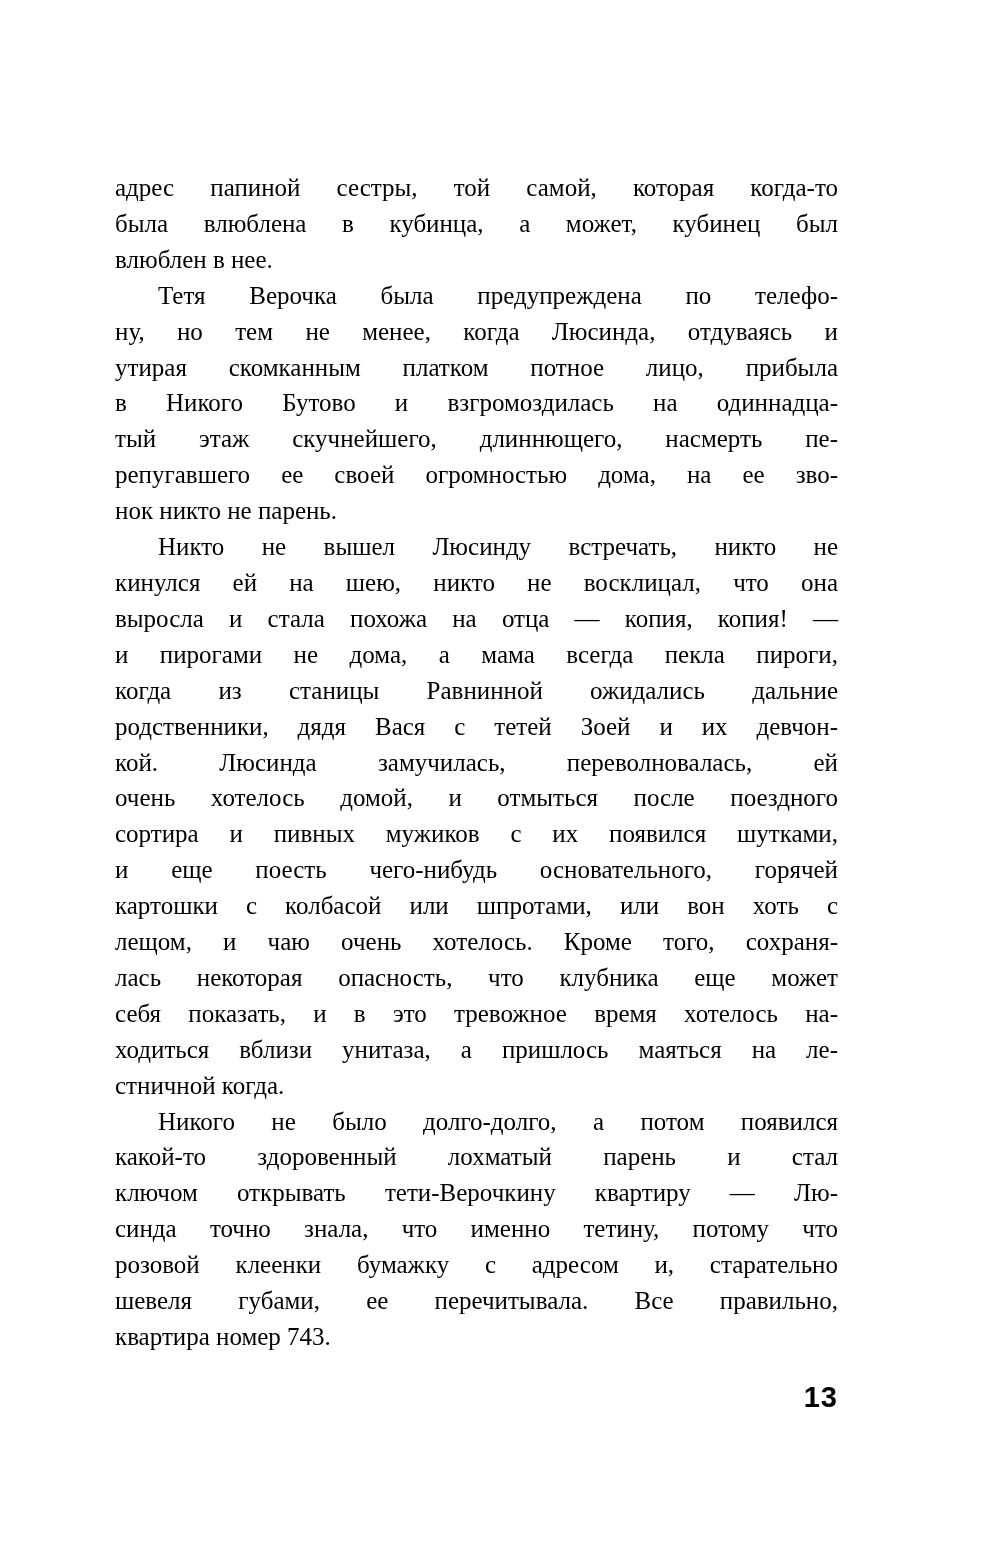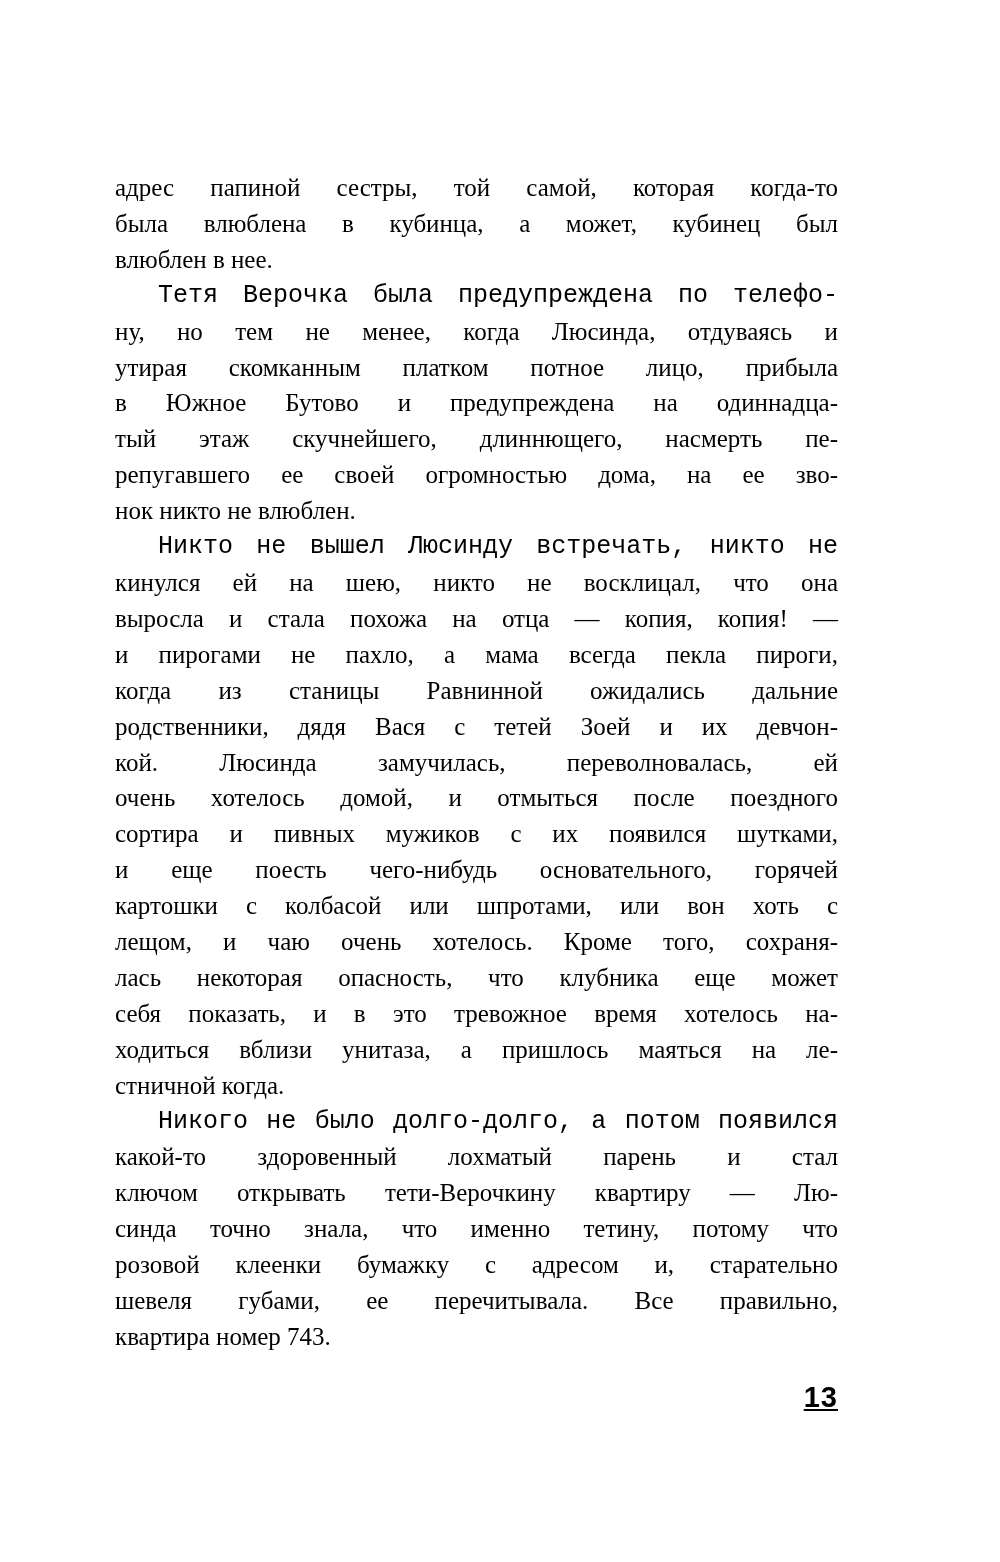--- a/index.html
+++ b/index.html
@@ -34,61 +34,59 @@
     text-align: justify;
     text-align-last: justify;
     white-space: normal;
   }
   .line.para-end {
     text-align: center;
     text-align-last: left;
   }
   .line.indent {
     padding-left: 43px;
-    font-family: Liberation Mono, monospace;
   }
   .page-number {
     position: absolute;
     left: 115px;
     top: 1383px;
     width: 723px;
     text-align: right;
     font-family: "Liberation Sans", "DejaVu Sans", sans-serif;
     font-weight: bold;
     font-size: 29px;
     line-height: 29px;
     letter-spacing: 1px;
     color: #000000;
-    text-decoration: underline;
   }
 </style>
 </head>
 <body>
 
 <div class="page">
   <div class="text-block" id="text-block">
       <div class="paragraph">
         <div class="line">адрес папиной сестры, той самой, которая когда-то</div>
         <div class="line">была влюблена в кубинца, а может, кубинец был</div>
         <div class="line para-end">влюблен в нее.</div>
       </div>
       <div class="paragraph">
         <div class="line indent">Тетя Верочка была предупреждена по телефо-</div>
         <div class="line">ну, но тем не менее, когда Люсинда, отдуваясь и</div>
         <div class="line">утирая скомканным платком потное лицо, прибыла</div>
-        <div class="line">в Южное Бутово и предупреждена на одиннадца-</div>
+        <div class="line">в Никого Бутово и взгромоздилась на одиннадца-</div>
         <div class="line">тый этаж скучнейшего, длиннющего, насмерть пе-</div>
         <div class="line">репугавшего ее своей огромностью дома, на ее зво-</div>
-        <div class="line para-end">нок никто не влюблен.</div>
+        <div class="line para-end">нок никто не парень.</div>
       </div>
       <div class="paragraph">
         <div class="line indent">Никто не вышел Люсинду встречать, никто не</div>
         <div class="line">кинулся ей на шею, никто не восклицал, что она</div>
         <div class="line">выросла и стала похожа на отца — копия, копия! —</div>
-        <div class="line">и пирогами не пахло, а мама всегда пекла пироги,</div>
+        <div class="line">и пирогами не дома, а мама всегда пекла пироги,</div>
         <div class="line">когда из станицы Равнинной ожидались дальние</div>
         <div class="line">родственники, дядя Вася с тетей Зоей и их девчон-</div>
         <div class="line">кой. Люсинда замучилась, переволновалась, ей</div>
         <div class="line">очень хотелось домой, и отмыться после поездного</div>
         <div class="line">сортира и пивных мужиков с их появился шутками,</div>
         <div class="line">и еще поесть чего-нибудь основательного, горячей</div>
         <div class="line">картошки с колбасой или шпротами, или вон хоть с</div>
         <div class="line">лещом, и чаю очень хотелось. Кроме того, сохраня-</div>
         <div class="line">лась некоторая опасность, что клубника еще может</div>
         <div class="line">себя показать, и в это тревожное время хотелось на-</div>

